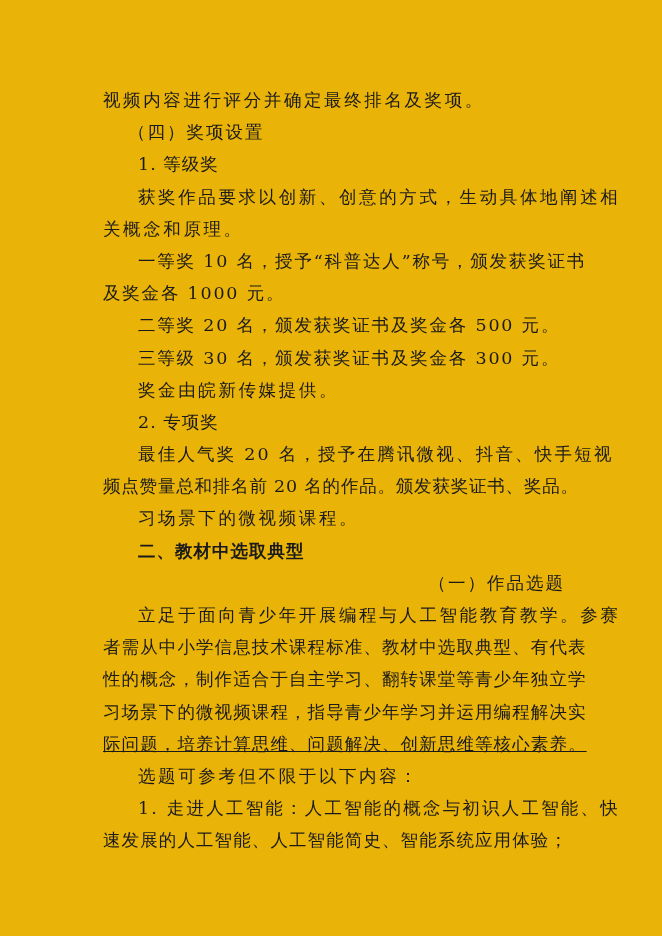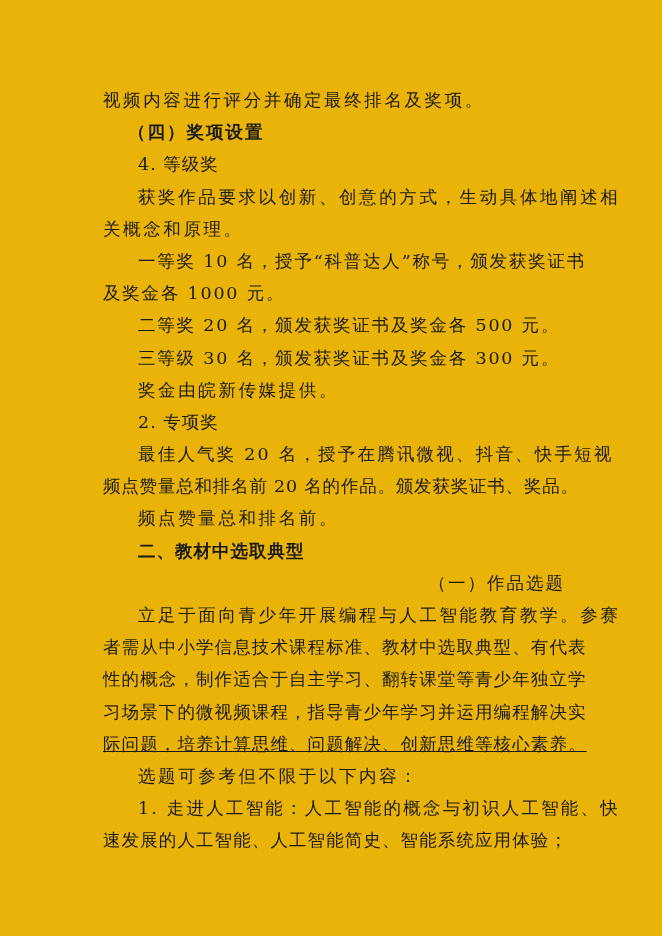--- a/index.html
+++ b/index.html
@@ -46,33 +46,33 @@
     .heading-sub {
       letter-spacing: 2px;
     }
   </style>
 </head>
 <body>
 
 <div class="page">
   <div class="content">
     <div class="line">视频内容进行评分并确定最终排名及奖项。</div>
-    <div class="line indent heading-sub" style="padding-left:25px;font-weight:bold;">（四）奖项设置</div>
-    <div class="line indent" style="letter-spacing:1px;">4. 等级奖</div>
+    <div class="line indent heading-sub" style="padding-left:25px;">（四）奖项设置</div>
+    <div class="line indent" style="letter-spacing:1px;">1. 等级奖</div>
     <div class="line indent">获奖作品要求以创新、创意的方式，生动具体地阐述相</div>
     <div class="line">关概念和原理。</div>
     <div class="line indent" style="letter-spacing:1.8px;">一等奖 10 名，授予“科普达人”称号，颁发获奖证书</div>
     <div class="line" style="letter-spacing:1.8px;">及奖金各 1000 元。</div>
     <div class="line indent" style="letter-spacing:1.8px;">二等奖 20 名，颁发获奖证书及奖金各 500 元。</div>
     <div class="line indent" style="letter-spacing:1.8px;">三等级 30 名，颁发获奖证书及奖金各 300 元。</div>
     <div class="line indent">奖金由皖新传媒提供。</div>
     <div class="line indent" style="letter-spacing:1px;">2. 专项奖</div>
     <div class="line indent" style="letter-spacing:2.2px;">最佳人气奖 20 名，授予在腾讯微视、抖音、快手短视</div>
     <div class="line" style="letter-spacing:0.8px;">频点赞量总和排名前 20 名的作品。颁发获奖证书、奖品。</div>
-    <div class="line indent">频点赞量总和排名前。</div>
+    <div class="line indent">习场景下的微视频课程。</div>
     <div class="line indent heading-bold">二、教材中选取典型</div>
     <div class="line indent heading-sub" style="padding-left:25px;text-align:right;">（一）作品选题</div>
     <div class="line indent">立足于面向青少年开展编程与人工智能教育教学。参赛</div>
     <div class="line" style="letter-spacing:1.1px;">者需从中小学信息技术课程标准、教材中选取典型、有代表</div>
     <div class="line" style="letter-spacing:1.1px;">性的概念，制作适合于自主学习、翻转课堂等青少年独立学</div>
     <div class="line" style="letter-spacing:1.1px;">习场景下的微视频课程，指导青少年学习并运用编程解决实</div>
     <div class="line" style="letter-spacing:1.1px;text-decoration:underline;">际问题，培养计算思维、问题解决、创新思维等核心素养。</div>
     <div class="line indent">选题可参考但不限于以下内容：</div>
     <div class="line indent" style="letter-spacing:2.2px;">1. 走进人工智能：人工智能的概念与初识人工智能、快</div>
     <div class="line" style="letter-spacing:1.1px;text-align:center;">速发展的人工智能、人工智能简史、智能系统应用体验；</div>

